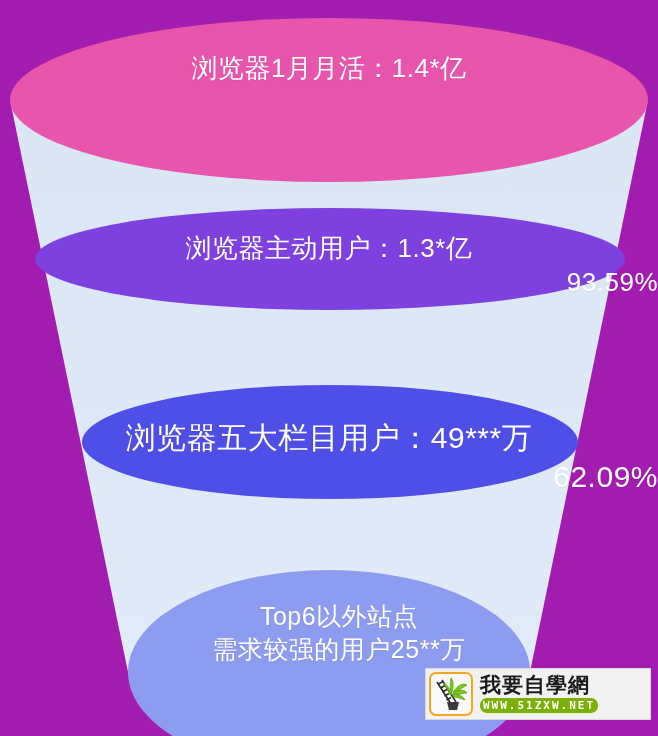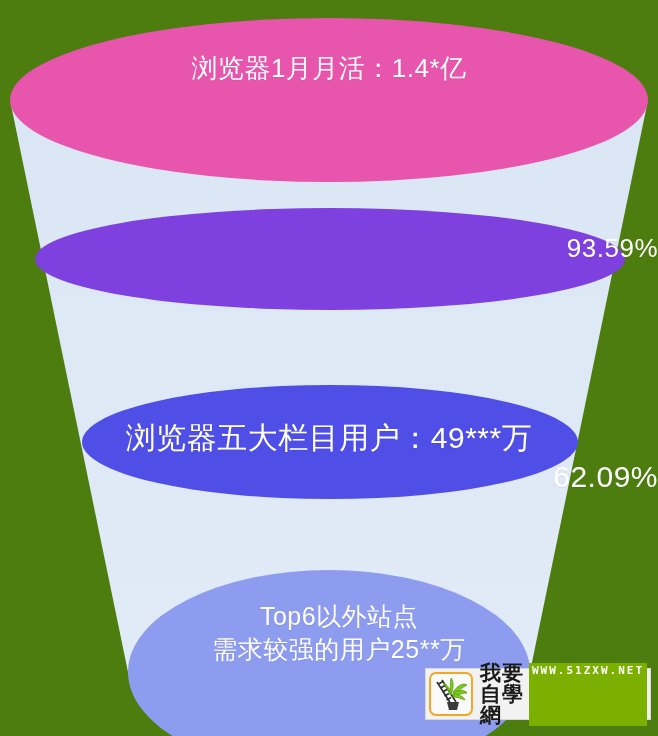--- a/index.html
+++ b/index.html
@@ -5,21 +5,21 @@
   * { margin:0; padding:0; box-sizing:border-box; }
   html, body {
     width:658px; height:736px;
     background:#ffffff;
     font-family:"Liberation Sans","DejaVu Sans",sans-serif;
     overflow:hidden;
   }
   #stage {
     position:relative;
     width:658px; height:736px;
-    background:#4d7c0f;
+    background:#a21caf;
     overflow:hidden;
   }
   #funnel-svg {
     position:absolute;
     left:0; top:0;
     width:658px; height:736px;
     display:block;
   }
   .stage-label {
     position:absolute;
@@ -77,21 +77,21 @@
     background:#fafafa;
     border:2px solid #f5a623;
     border-radius:7px;
     position:relative;
     flex:0 0 auto;
     overflow:hidden;
   }
   #watermark-text {
     margin-left:7px;
     display:flex;
-    flex-direction:row;
+    flex-direction:column;
     justify-content:center;
     gap:2px;
   }
   #watermark-cn {
     font-size:21px;
     font-weight:bold;
     color:#1a1a1a;
     letter-spacing:1px;
     line-height:1;
     font-family:"DejaVu Sans",sans-serif;
@@ -99,20 +99,21 @@
   #watermark-url {
     font-size:11px;
     font-weight:bold;
     color:#ffffff;
     background:#7cb000;
     letter-spacing:2px;
     line-height:1.25;
     padding:1px 3px;
     text-align:center;
     font-family:"DejaVu Sans Mono",monospace;
+    border-radius:7px;
   }
 </style>
 </head>
 <body>
 
 <div id="stage">
 
   <svg id="funnel-svg" viewBox="0 0 658 736">
     <defs>
       <linearGradient id="bodyGrad" x1="0" y1="0" x2="0" y2="1">
@@ -147,20 +148,21 @@
     <g>
       <ellipse cx="329" cy="672" rx="201" ry="102" fill="#8e9cf0"></ellipse>
     </g>
   </svg>
 
   <div class="stage-label" id="label-stage-1">
     <span class="ttl">浏览器1月月活：1.4*亿</span>
   </div>
 
   <div class="stage-label" id="label-stage-2">
+    <span class="ttl">浏览器主动用户：1.3*亿</span>
     <span class="pct">93.59%</span>
   </div>
 
   <div class="stage-label" id="label-stage-3">
     <span class="ttl">浏览器五大栏目用户：49***万</span>
     <span class="pct">62.09%</span>
   </div>
 
   <div class="stage-label" id="label-stage-4">
     <span class="ttl">Top6以外站点</span>

